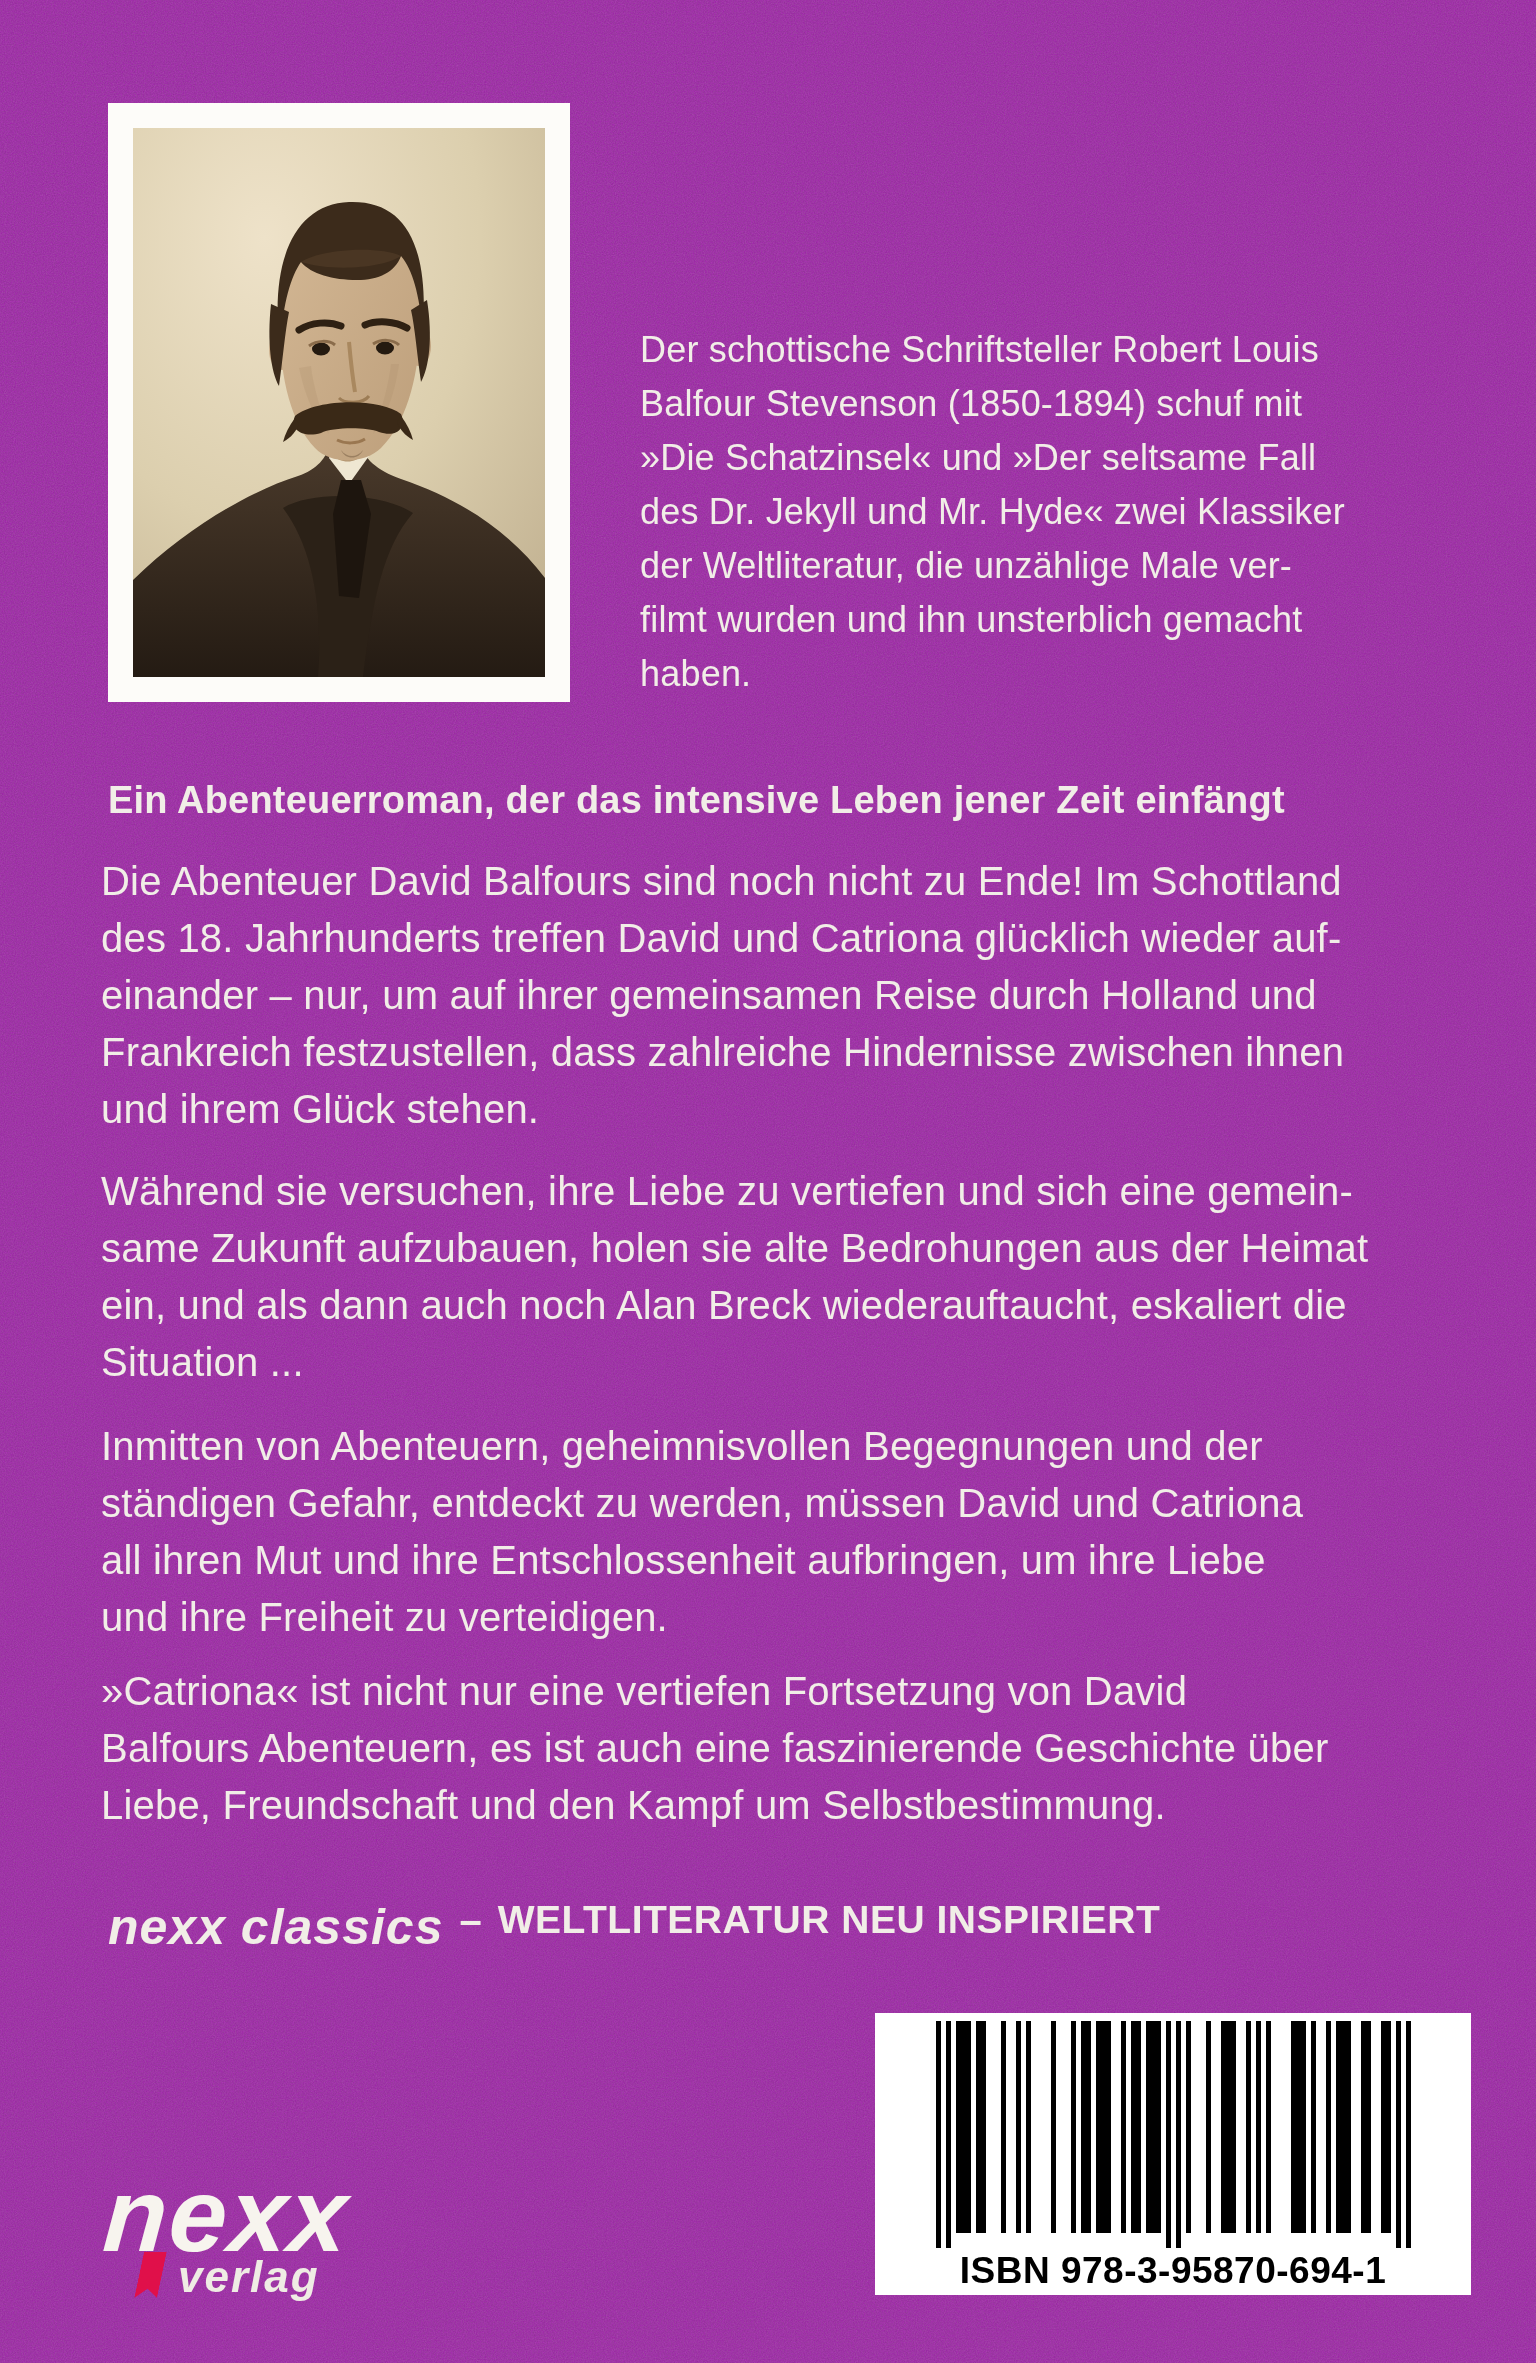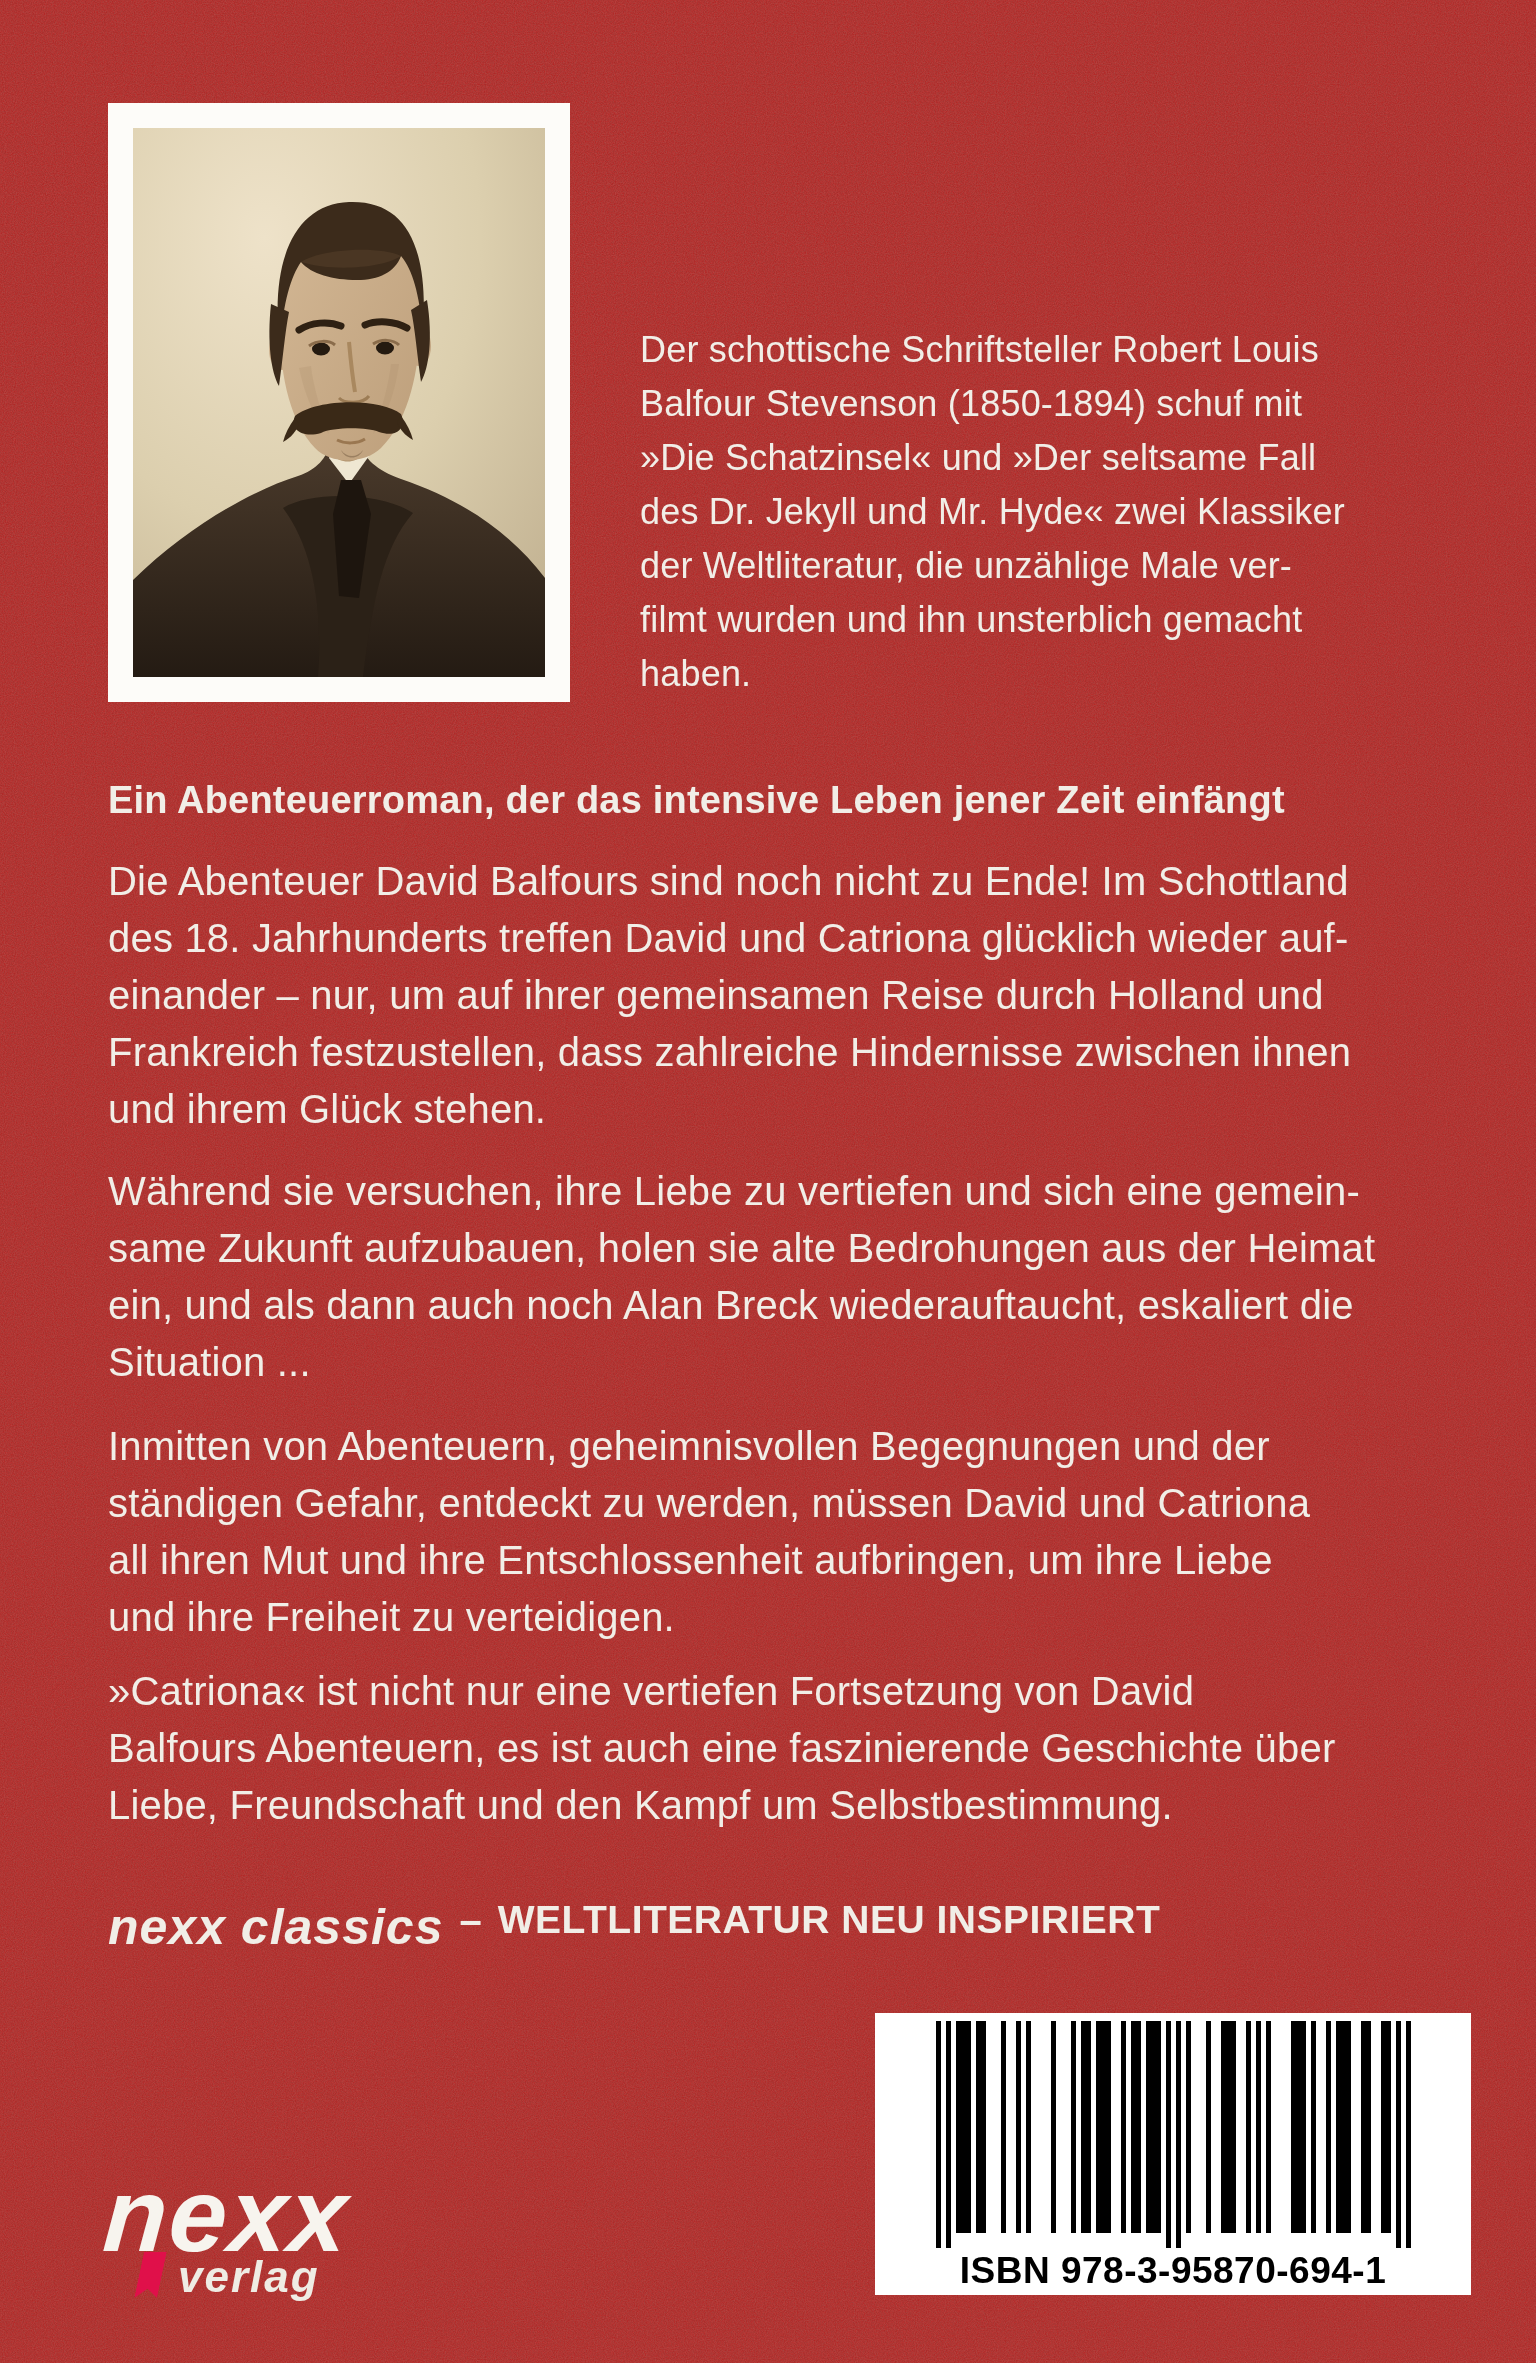--- a/index.html
+++ b/index.html
@@ -1,19 +1,19 @@
 <!DOCTYPE html>
 <html><head>
 <meta charset="utf-8">
 <style>
   html,body{margin:0;padding:0;background:#2e2d28;}
   .page{
     position:relative;
     width:1536px;height:2363px;
-    background:#b91c1c;
+    background:#a21caf;
     overflow:hidden;
     font-family:"Liberation Sans", sans-serif;
     color:#f1eee7;
   }
   .noise{position:absolute;left:0;top:0;z-index:0;pointer-events:none;}
   .layer{position:absolute;z-index:1;}
 
   
   .photo-frame{
     left:108px;top:103px;width:462px;height:599px;
@@ -32,21 +32,21 @@
 
   
   .headline{
     left:108px;top:776px;width:1340px;
     font-size:38px;font-weight:bold;line-height:48px;
     letter-spacing:0.2px;
   }
 
   
   .para{
-    left:108px;width:1360px;
+    left:101px;width:1360px;
     font-size:40px;line-height:57px;
     letter-spacing:0.2px;
   }
   .p1{top:853px;} .p2{top:1163px;} .p3{top:1418px;} .p4{top:1663px;}
 
   
   .branding{
     left:108px;top:1898px;width:1340px;
     display:flex;align-items:flex-start;gap:16px;
     white-space:nowrap;

